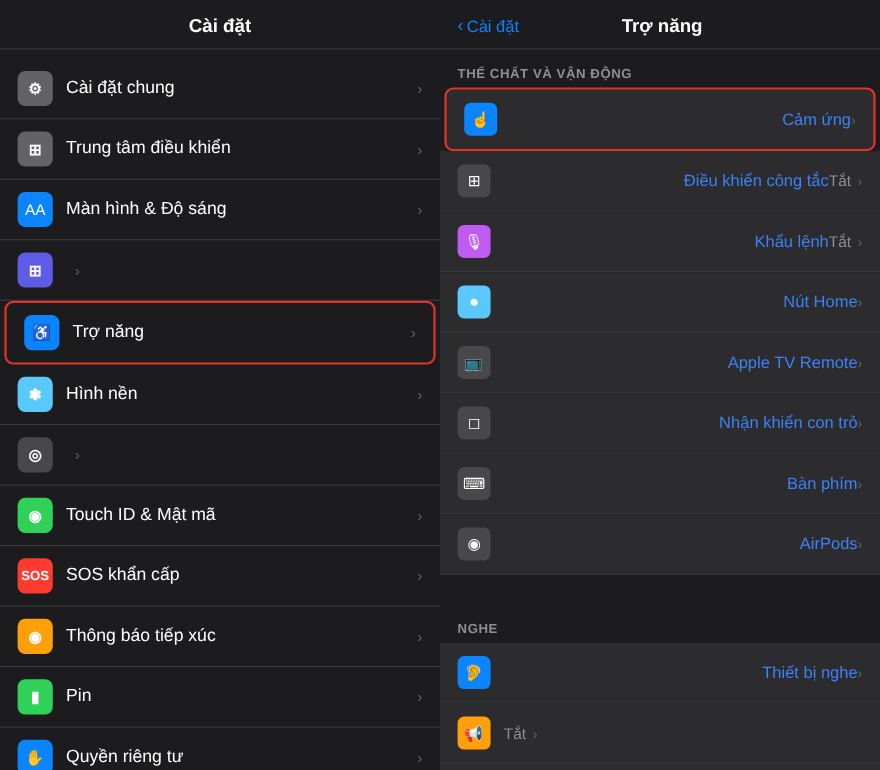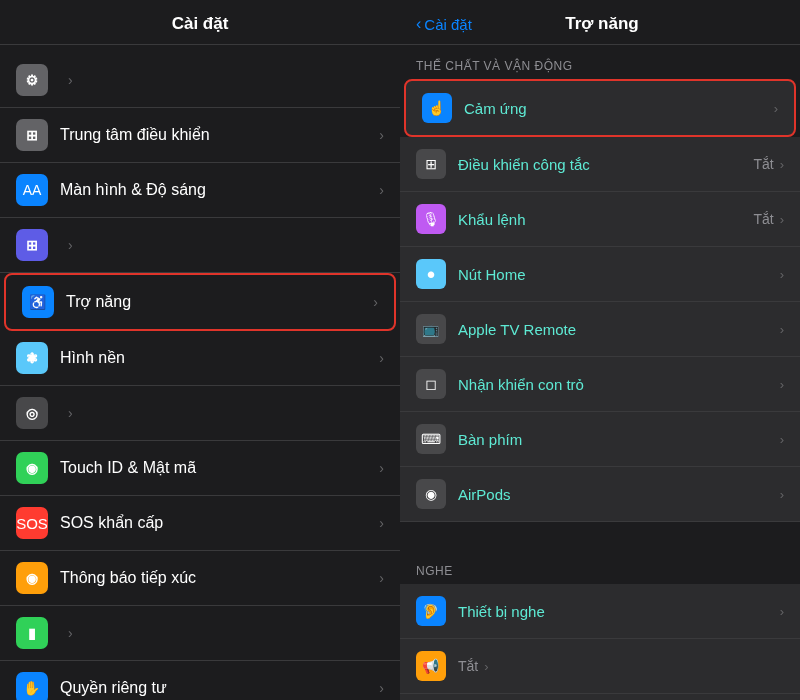--- a/index.html
+++ b/index.html
@@ -127,21 +127,21 @@
 
     .right-list {
       flex: 1;
       overflow-y: auto;
     }
 
     .section-header {
       padding: 14px 16px 6px;
       color: #8e8e93;
       font-size: 12px;
-      font-weight: 400;
+      font-weight: 700;
       letter-spacing: 0.5px;
       text-transform: uppercase;
     }
 
     .right-item {
       display: flex;
       align-items: center;
       padding: 12px 16px;
       border-bottom: 1px solid #3a3a3c;
       cursor: pointer;
@@ -162,22 +162,23 @@
       margin-right: 12px;
       display: flex;
       align-items: center;
       justify-content: center;
       flex-shrink: 0;
       font-size: 16px;
     }
 
     .right-item-label {
       flex: 1;
-      color: #5eead4;
+      color: #3b82f6;
       font-size: 15px;
+      text-align: right;
     }
 
     .right-item-value {
       color: #8e8e93;
       font-size: 14px;
       margin-right: 6px;
     }
 
     .right-chevron {
       color: #636366;
@@ -203,20 +204,21 @@
 </head>
 <body>
 
 <div class="left-panel">
   <div class="left-header">
     <span class="left-header-title">Cài đặt</span>
   </div>
   <div class="left-list" id="left-list-container">
       <div class="list-item">
         <div class="item-icon bg-gray" style="font-size: 14px; color: rgb(255, 255, 255); font-weight: 700;">⚙</div>
+        <span class="item-label">Cài đặt chung</span>
         <span class="chevron">›</span>
       </div>
       <div class="list-item">
         <div class="item-icon bg-gray" style="font-size: 14px; color: rgb(255, 255, 255); font-weight: 700;">⊞</div>
         <span class="item-label">Trung tâm điều khiển</span>
         <span class="chevron">›</span>
       </div>
       <div class="list-item">
         <div class="item-icon bg-blue" style="font-size: 14px; color: rgb(255, 255, 255); font-weight: 400;">AA</div>
         <span class="item-label">Màn hình &amp; Độ sáng</span>
@@ -239,31 +241,32 @@
       <div class="list-item">
         <div class="item-icon bg-dark-gray" style="font-size: 14px; color: rgb(255, 255, 255); font-weight: 700;">◎</div>
         <span class="chevron">›</span>
       </div>
       <div class="list-item">
         <div class="item-icon bg-green" style="font-size: 14px; color: rgb(255, 255, 255); font-weight: 700;">◉</div>
         <span class="item-label">Touch ID &amp; Mật mã</span>
         <span class="chevron">›</span>
       </div>
       <div class="list-item">
-        <div class="item-icon bg-sos" style="font-size: 15px; color: rgb(255, 255, 255); font-weight: 400;">SOS</div>
+        <div class="item-icon bg-sos" style="font-size: 12px; color: rgb(255, 255, 255); font-weight: 700;">SOS</div>
         <span class="item-label">SOS khẩn cấp</span>
         <span class="chevron">›</span>
       </div>
       <div class="list-item">
         <div class="item-icon bg-orange" style="font-size: 14px; color: rgb(255, 255, 255); font-weight: 700;">◉</div>
         <span class="item-label">Thông báo tiếp xúc</span>
         <span class="chevron">›</span>
       </div>
       <div class="list-item">
         <div class="item-icon bg-green" style="font-size: 14px; color: rgb(255, 255, 255); font-weight: 700;">▮</div>
+        <span class="item-label">Pin</span>
         <span class="chevron">›</span>
       </div>
       <div class="list-item">
         <div class="item-icon bg-blue" style="font-size: 14px; color: rgb(255, 255, 255); font-weight: 700;">✋</div>
         <span class="item-label">Quyền riêng tư</span>
         <span class="chevron">›</span>
       </div>
     </div>
 </div>
 

